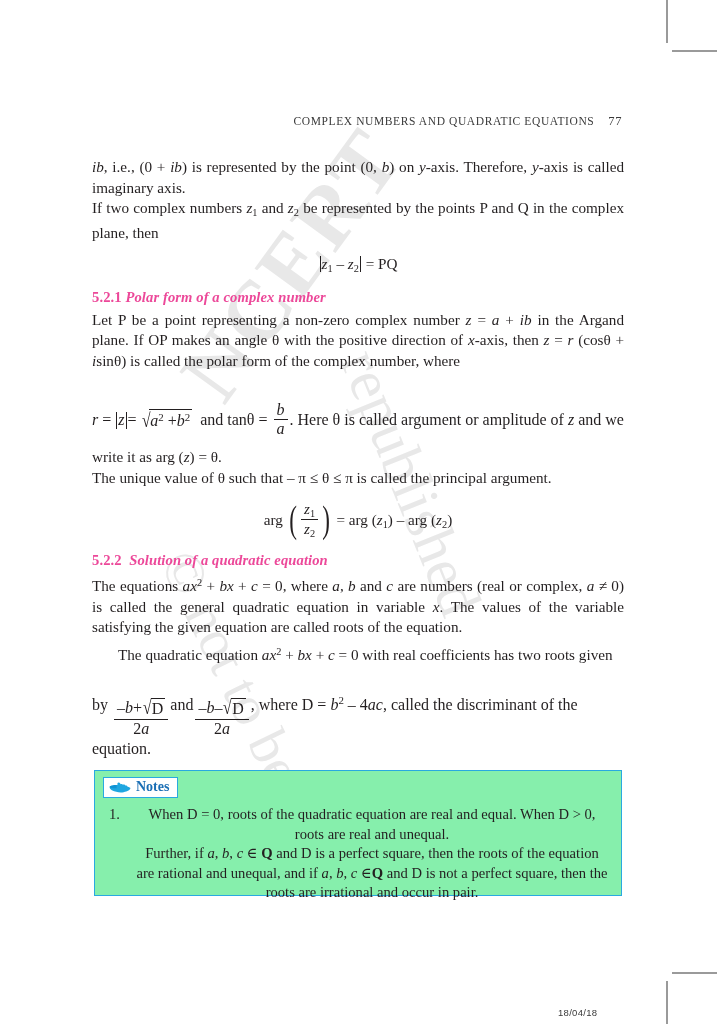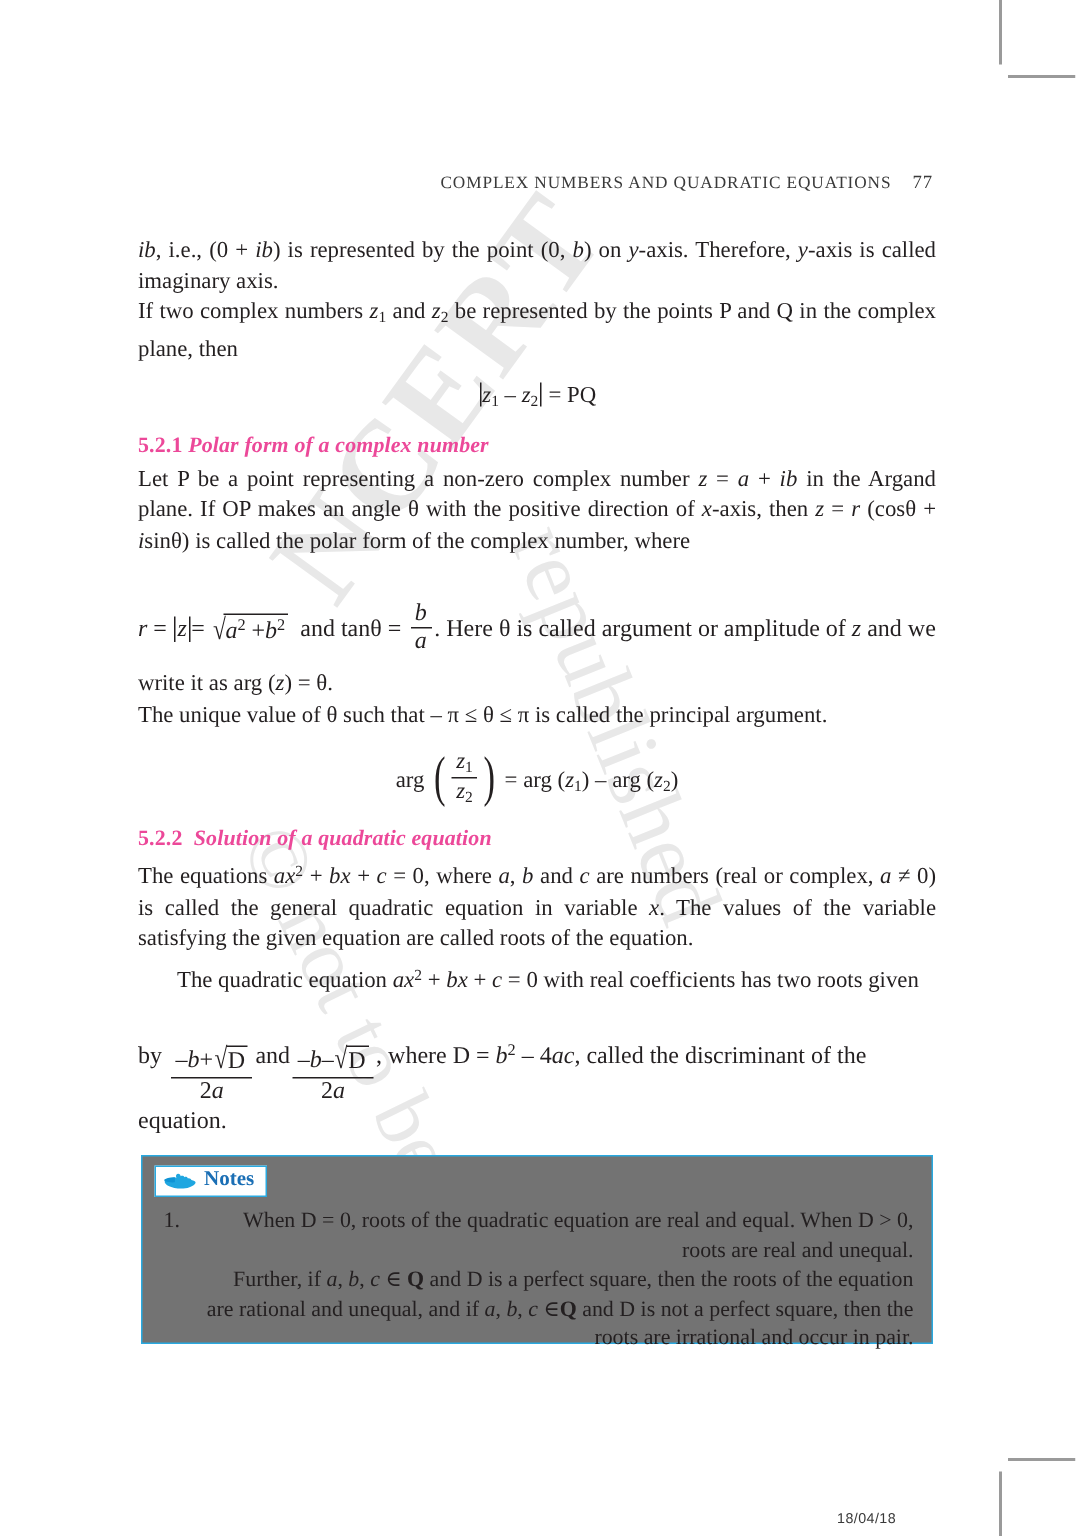--- a/index.html
+++ b/index.html
@@ -152,21 +152,21 @@
     font-weight: 300;
     transform: scaleX(0.62);
     position: relative;
     top: -0.05em;
   }
 
   
   #notes-box {
     position:absolute;
     left:94px; top:768px; width:528px; height:126px;
-    background:#737373;
+    background:#86efac;
     border: 1.6px solid #29a9e0;
   }
   #notes-tab {
     position:absolute; left:8px; top:6px;
     background:#ffffff;
     border:1.6px solid #29a9e0;
     padding:1px 8px 2px 5px;
     display:flex; align-items:center; gap:5px;
   }
   #notes-label {
@@ -177,21 +177,21 @@
   }
   #hand-icon { display:block; }
   #notes-list {
     position:absolute;
     left:14px; top:34px; width:500px;
     font-size:14.6px;
     line-height:19.5px;
   }
   #notes-list .li { display:flex; }
   #notes-list .li-num { width:26px; flex:0 0 26px; }
-  #notes-list .li-body { flex:1; text-align:right; }
+  #notes-list .li-body { flex:1; text-align:center; }
 
   #footer-date {
     position:absolute;
     left:558px; top:1005px;
     font-family:"Liberation Sans", sans-serif;
     font-size:9.5px;
     color:#3a3a3a;
     letter-spacing:0.3px;
   }
 </style>

